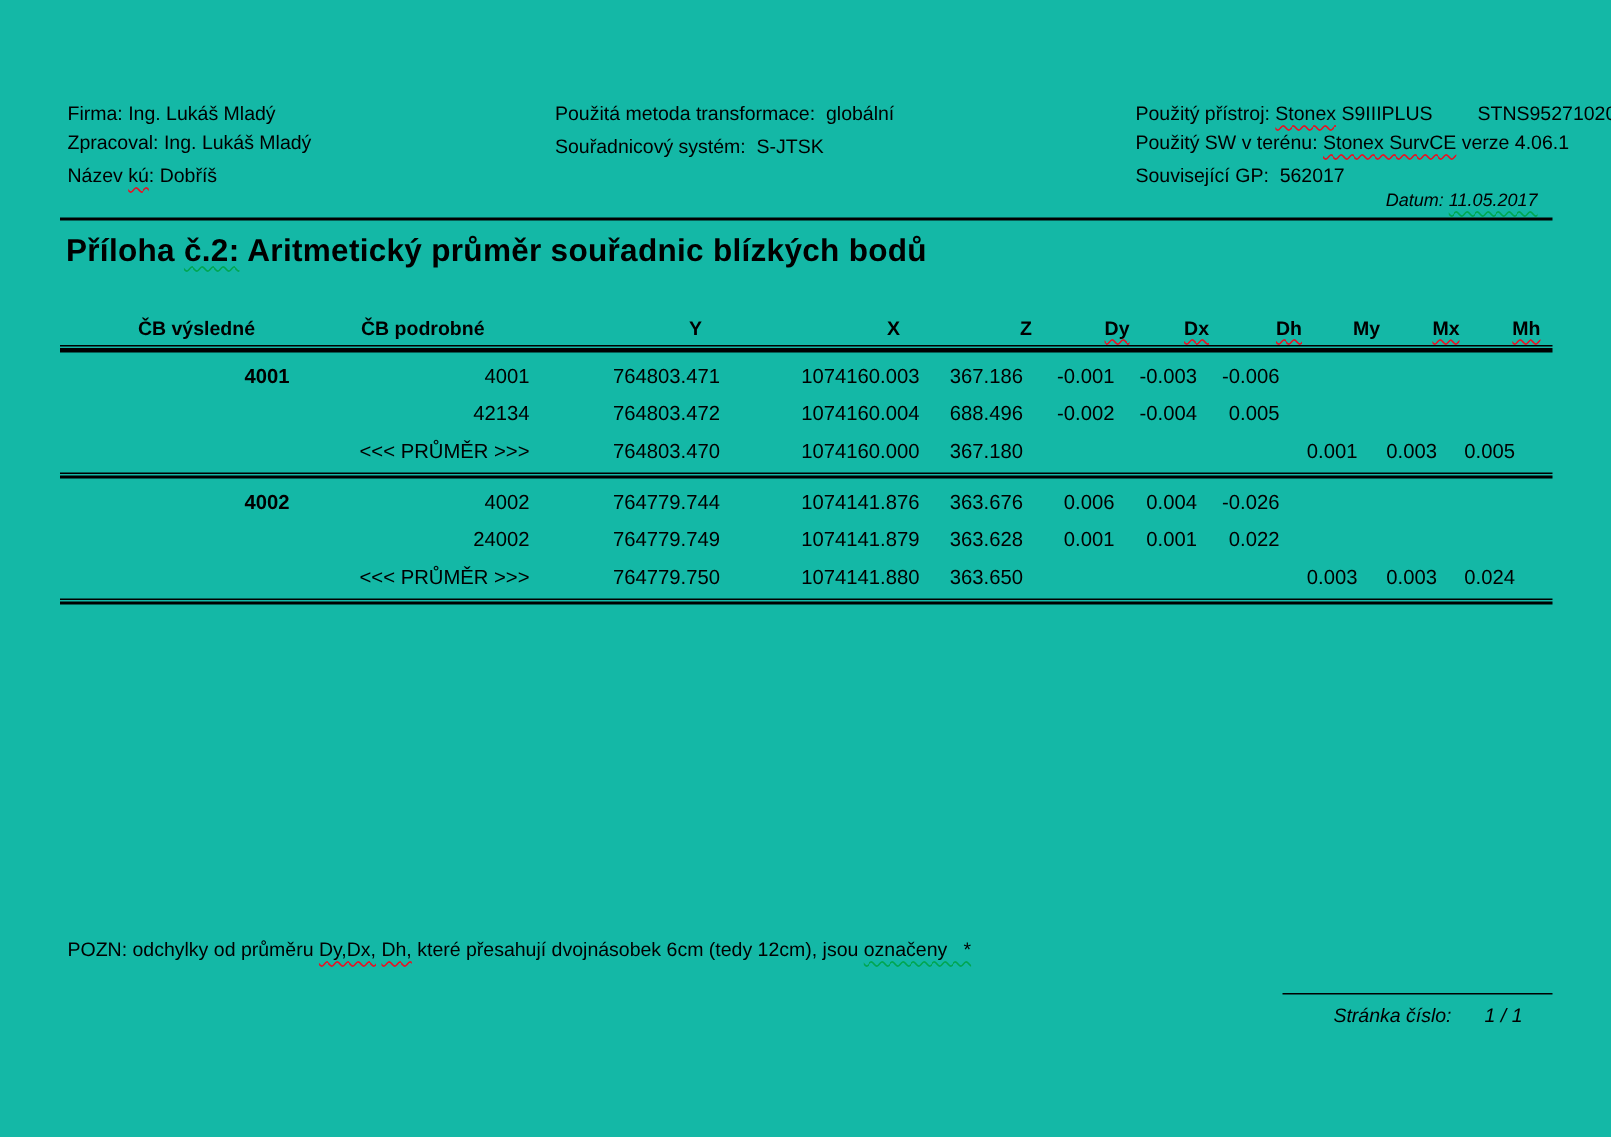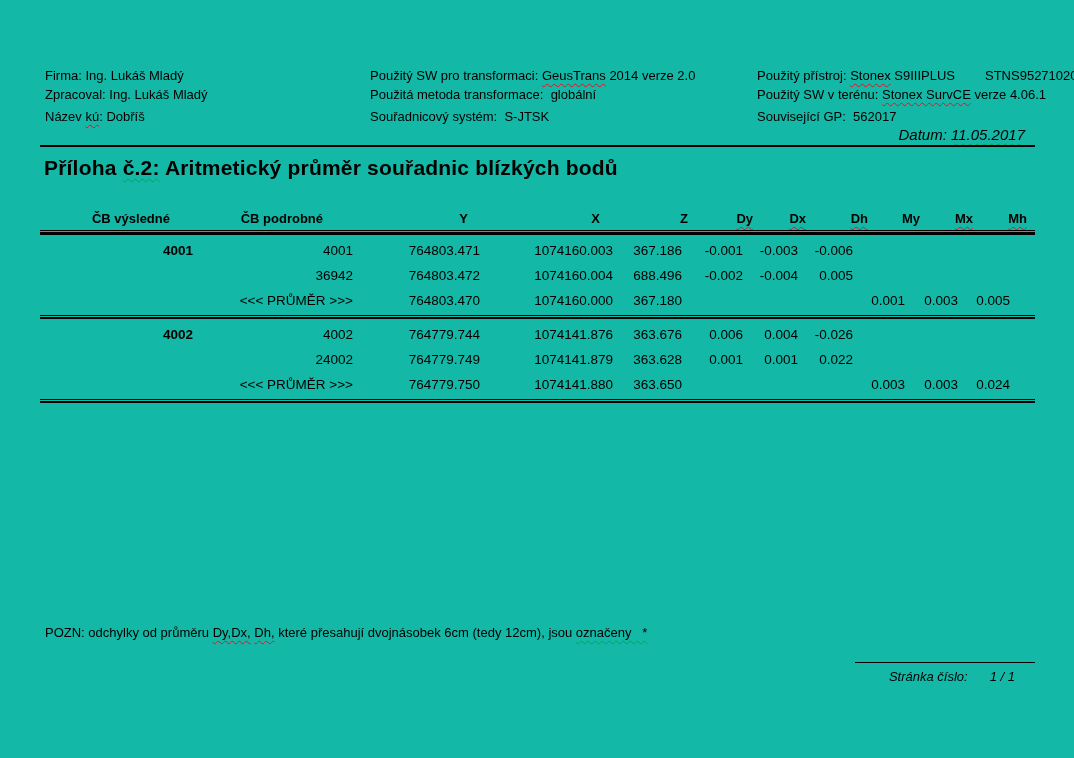--- a/index.html
+++ b/index.html
@@ -17,21 +17,21 @@
               text-decoration-color:#00a651; text-decoration-thickness:1px; text-underline-offset:3px; }
 
   
   .hdr { position:absolute; top:66px; font-size:13px; line-height:19px; }
   .hdr-col1 { left:45px; }
   .hdr-col2 { left:370px; }
   .hdr-col3 { left:757px; }
   .hdr .l3 { margin-top:3px; }
   .serial { margin-left:30px; }
 
-  .datum { position:absolute; top:126px; right:49px; font-size:15px; font-style:italic; }
+  .datum { position:absolute; top:126px; right:49px; font-size:12px; font-style:italic; }
 
   .hr-top { position:absolute; left:40px; top:145px; width:995px; border-top:2px solid #000; }
 
   .title { position:absolute; left:44px; top:156px; font-size:21px; font-weight:bold; letter-spacing:0.2px;text-align:right; }
 
   
   .tbl { position:absolute; left:40px; top:207px; width:995px; font-size:13.5px; }
   .trow { display:flex; align-items:center; height:25px;justify-content:space-between; }
   .trow.thead { height:22px; font-weight:bold; font-size:13px; }
   .cell { text-align:right; box-sizing:border-box; flex:0 0 auto; }
@@ -58,21 +58,20 @@
 
 <div class="page">
 
   <div class="hdr hdr-col1">
     <div><span>Firma: Ing. Lukáš Mladý</span></div>
     <div><span>Zpracoval: Ing. Lukáš Mladý</span></div>
     <div class="l3"><span>Název </span><span class="sq-red">kú</span><span>: Dobříš</span></div>
   </div>
 
   <div class="hdr hdr-col2">
-    <div><span>Použitý SW pro transformaci: </span><span class="sq-red">GeusTrans</span><span> 2014 verze 2.0</span></div>
     <div><span>Použitá metoda transformace:  globální</span></div>
     <div class="l3"><span>Souřadnicový systém:  S-JTSK</span></div>
   </div>
 
   <div class="hdr hdr-col3">
     <div><span>Použitý přístroj: </span><span class="sq-red">Stonex</span><span> S9IIIPLUS</span><span class="serial">STNS95271020</span></div>
     <div><span>Použitý SW v terénu: </span><span class="sq-red">Stonex SurvCE</span><span> verze 4.06.1</span></div>
     <div class="l3"><span>Související GP:  562017</span></div>
   </div>
 
@@ -111,21 +110,21 @@
         <span class="cell c5">367.186</span>
         <span class="cell c6">-0.001</span>
         <span class="cell c7">-0.003</span>
         <span class="cell c8">-0.006</span>
         <span class="cell c9"></span>
         <span class="cell c10"></span>
         <span class="cell c11"></span>
       </div>
       <div class="trow data">
         <span class="cell c1"></span>
-        <span class="cell c2">36942</span>
+        <span class="cell c2">42134</span>
         <span class="cell c3">764803.472</span>
         <span class="cell c4">1074160.004</span>
         <span class="cell c5">688.496</span>
         <span class="cell c6">-0.002</span>
         <span class="cell c7">-0.004</span>
         <span class="cell c8">0.005</span>
         <span class="cell c9"></span>
         <span class="cell c10"></span>
         <span class="cell c11"></span>
       </div>

